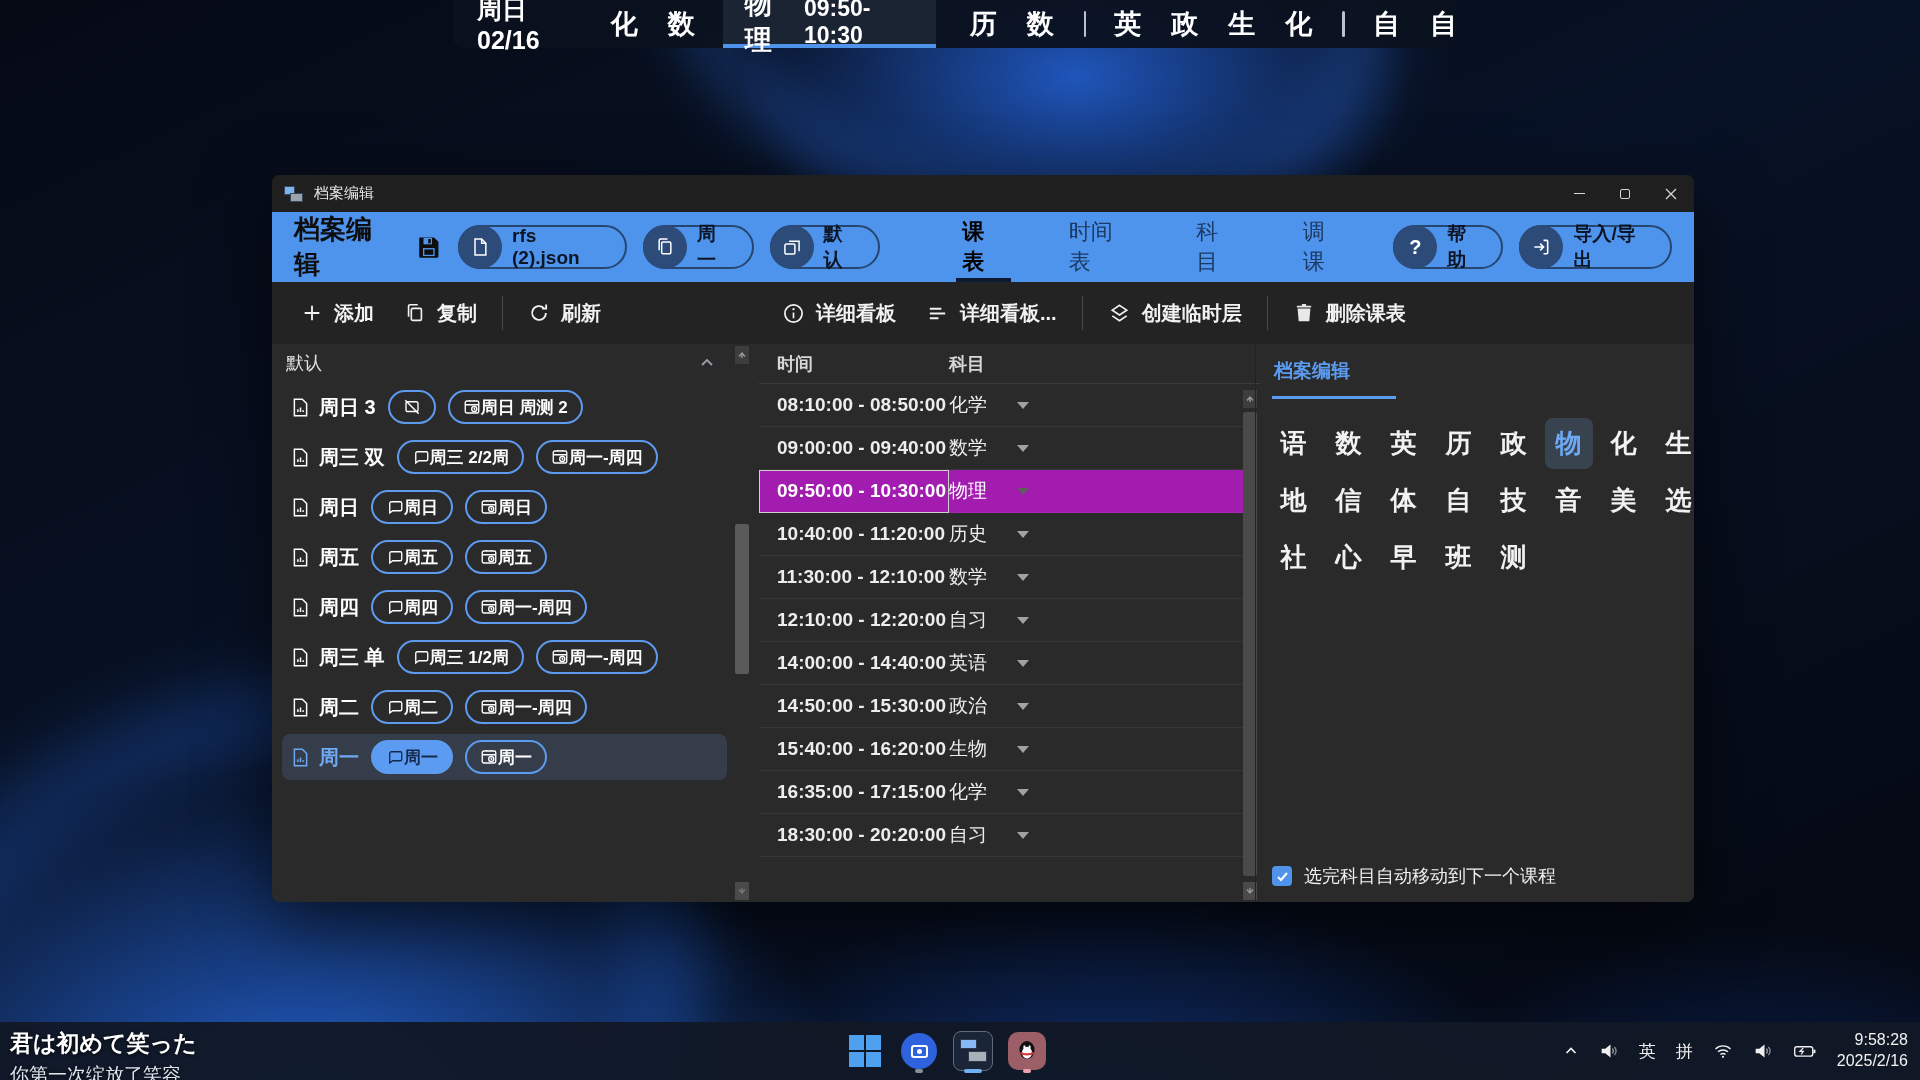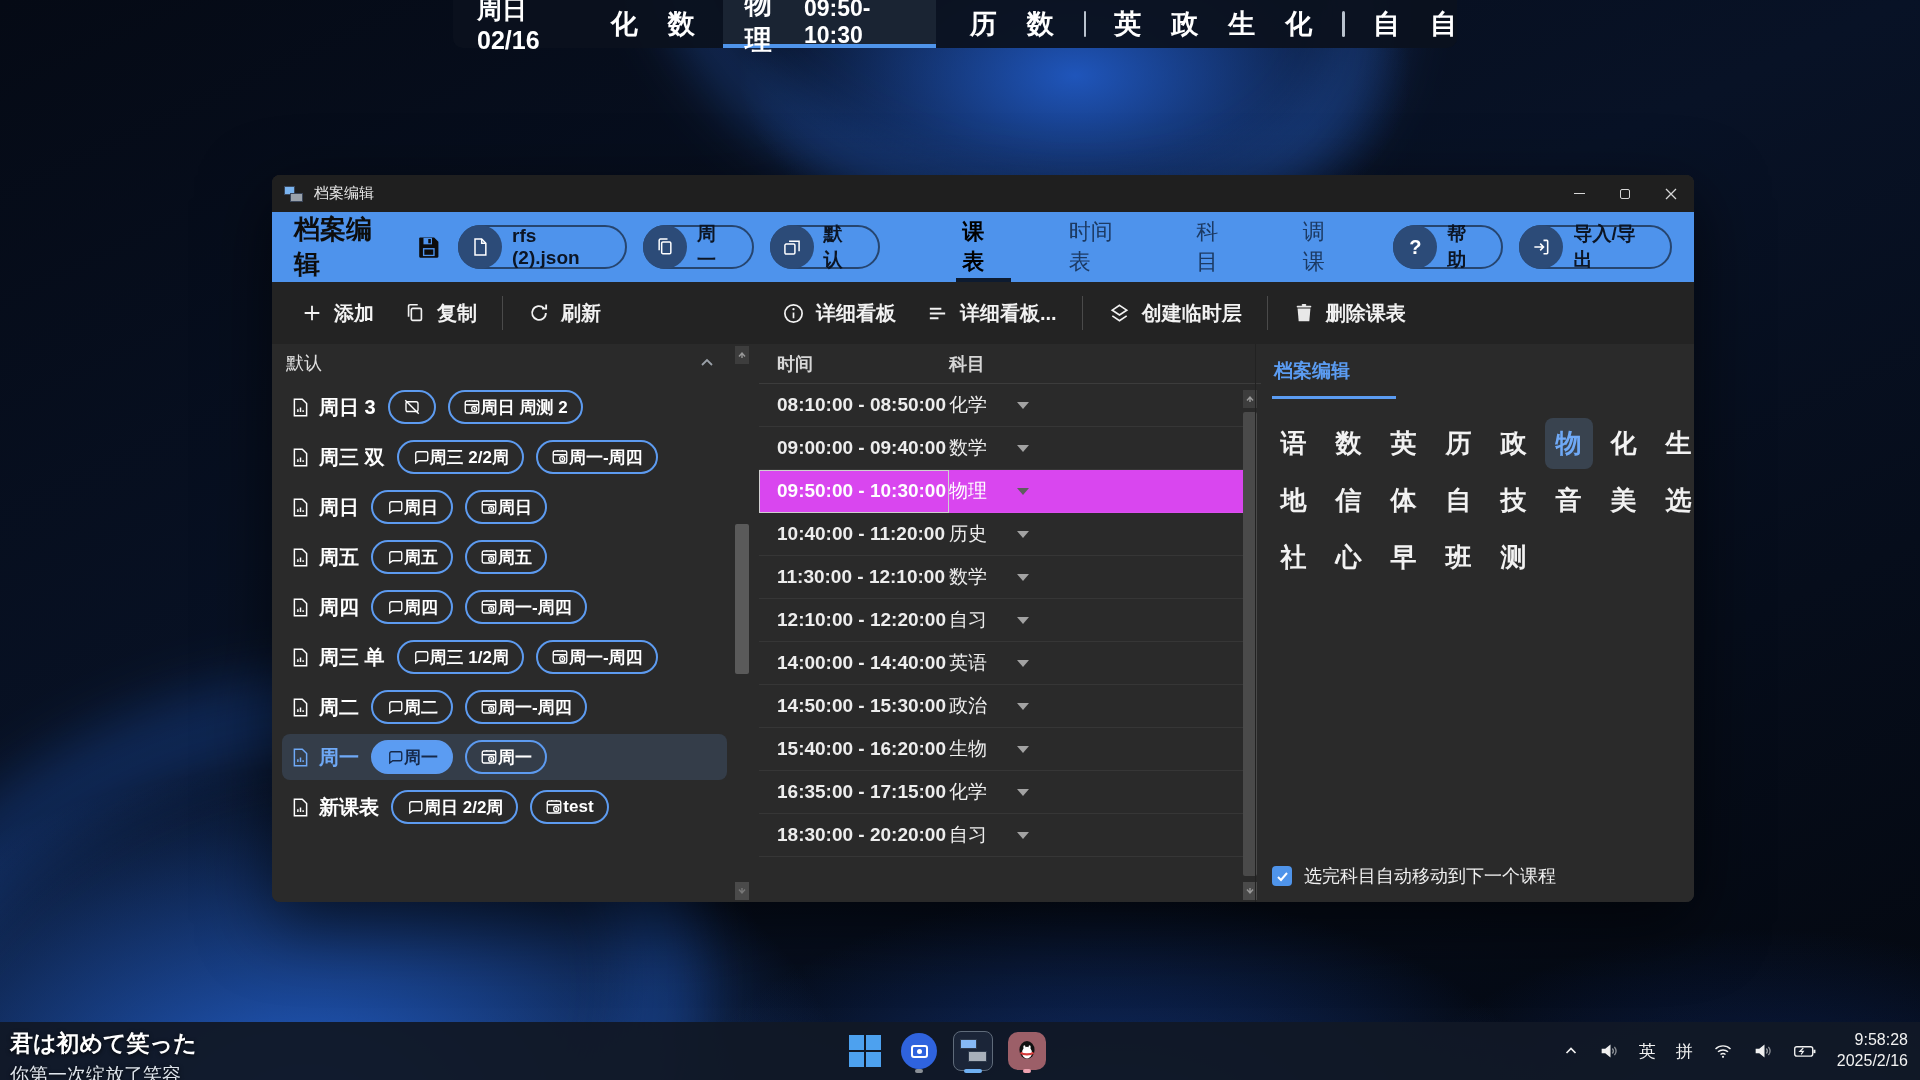--- a/index.html
+++ b/index.html
@@ -96,21 +96,21 @@
 
   
   .mpanel { position:absolute; left:487px; top:62px; width:502px; bottom:0; overflow:hidden; }
   .thead { height:40px; display:flex; align-items:center; color:#d6d6d6; font-size:18px;
     font-weight:bold; border-bottom:1px solid #3c3c3c; }
   .c-time { width:190px; padding-left:18px; flex:none; }
   .c-subj { flex:1; display:flex; align-items:center; gap:30px; }
   .trow { height:43px; display:flex; align-items:center; color:#ededed; font-size:19px;
     border-bottom:1px solid rgba(255,255,255,.06); width:486px; }
   .trow .c-time { font-weight:bold; }
-  .trow.sel { background:#d946ef; color:#fff; }
+  .trow.sel { background:#a21caf; color:#fff; }
   .trow.sel .c-time { box-shadow:inset 0 0 0 1px #cfcfcf; height:43px; display:flex; align-items:center; }
   .dd { width:0; height:0; border-left:6px solid transparent; border-right:6px solid transparent;
     border-top:7px solid #a2a2a2; }
   .trow.sel .dd { border-top-color:#5e5e5e; }
 
   
   .rpanel { position:absolute; left:983px; top:62px; right:0; bottom:0; border-left:1px solid #222; }
   .rp-tab { display:inline-block; margin:14px 0 0 16px; padding:0 46px 12px 2px;
     color:#5b9cf2; font-size:19px; font-weight:bold; border-bottom:3px solid #5b9cf2; }
   .subgrid { margin:16px 0 0 10px; display:grid; grid-template-columns:repeat(8,55px);
@@ -515,42 +515,20 @@
               <svg class="ic" width="18" height="18" viewBox="0 0 24 24" fill="none" stroke-width="1.8">
                 <rect x="3" y="4" width="18" height="16" rx="2"></rect>
                 <path d="M3 9h18M9 4V2.5M15 4V2.5"></path>
                 <circle cx="15" cy="14.5" r="3.4"></circle>
                 <path d="M15 12.8v1.7l1.3 1"></path>
               </svg>
               <span>周一</span>
             </span>
         </div>
 
-        <div class="litem">
-          <svg class="ic docico" width="21" height="21" viewBox="0 0 24 24" fill="none" stroke="#fff" stroke-width="1.7">
-              <path d="M5 2.5h9l5 5V21.5H5z"></path>
-              <path d="M9 17v-3M12 17v-5M15 17v-2"></path>
-            </svg>
-          <span class="lname">新课表</span>
-          <span class="lpill">
-              <svg class="ic" width="18" height="18" viewBox="0 0 24 24" fill="none" stroke-width="1.8">
-                <path d="M7 5h12a2 2 0 0 1 2 2v8a2 2 0 0 1-2 2H9l-4 3V7a2 2 0 0 1 2-2z"></path>
-              </svg>
-              <span>周日 2/2周</span>
-            </span>
-          <span class="lpill">
-              <svg class="ic" width="18" height="18" viewBox="0 0 24 24" fill="none" stroke-width="1.8">
-                <rect x="3" y="4" width="18" height="16" rx="2"></rect>
-                <path d="M3 9h18M9 4V2.5M15 4V2.5"></path>
-                <circle cx="15" cy="14.5" r="3.4"></circle>
-                <path d="M15 12.8v1.7l1.3 1"></path>
-              </svg>
-              <span>test</span>
-            </span>
-        </div>
 
         <div class="vscroll">
           <div class="sc-btn up">
               <svg class="ic" width="10" height="10" viewBox="0 0 10 10" fill="none" stroke="#999" stroke-width="1.4">
                 <path d="M2 6.5L5 3l3 3.5M5 3v5"></path>
               </svg>
             </div>
           <div class="sc-thumb" style="top:180px; height:150px;"></div>
           <div class="sc-btn down">
               <svg class="ic" width="10" height="10" viewBox="0 0 10 10" fill="none" stroke="#777" stroke-width="1.4">

